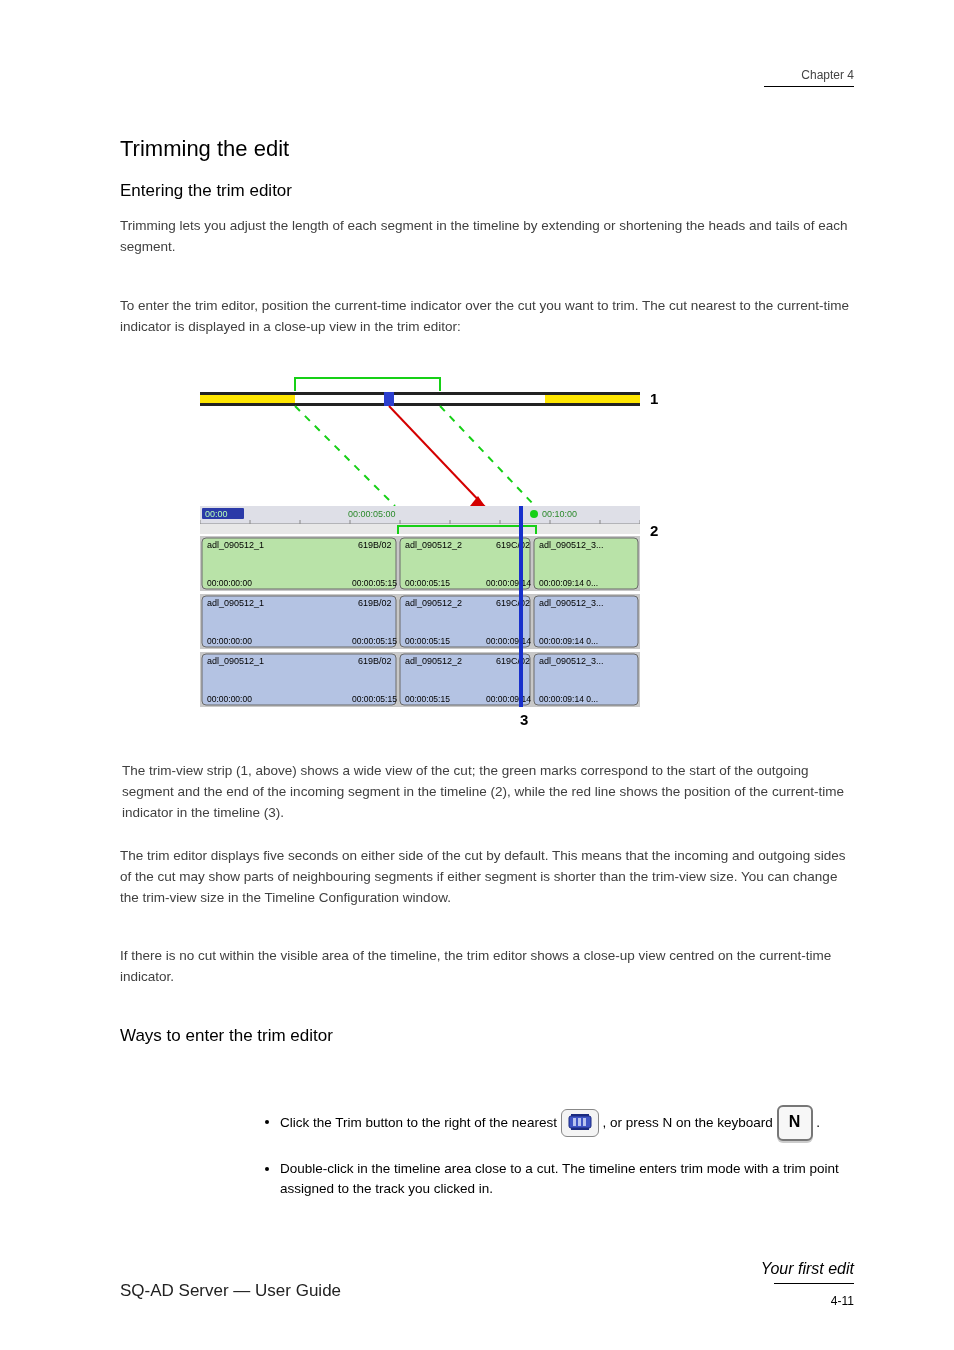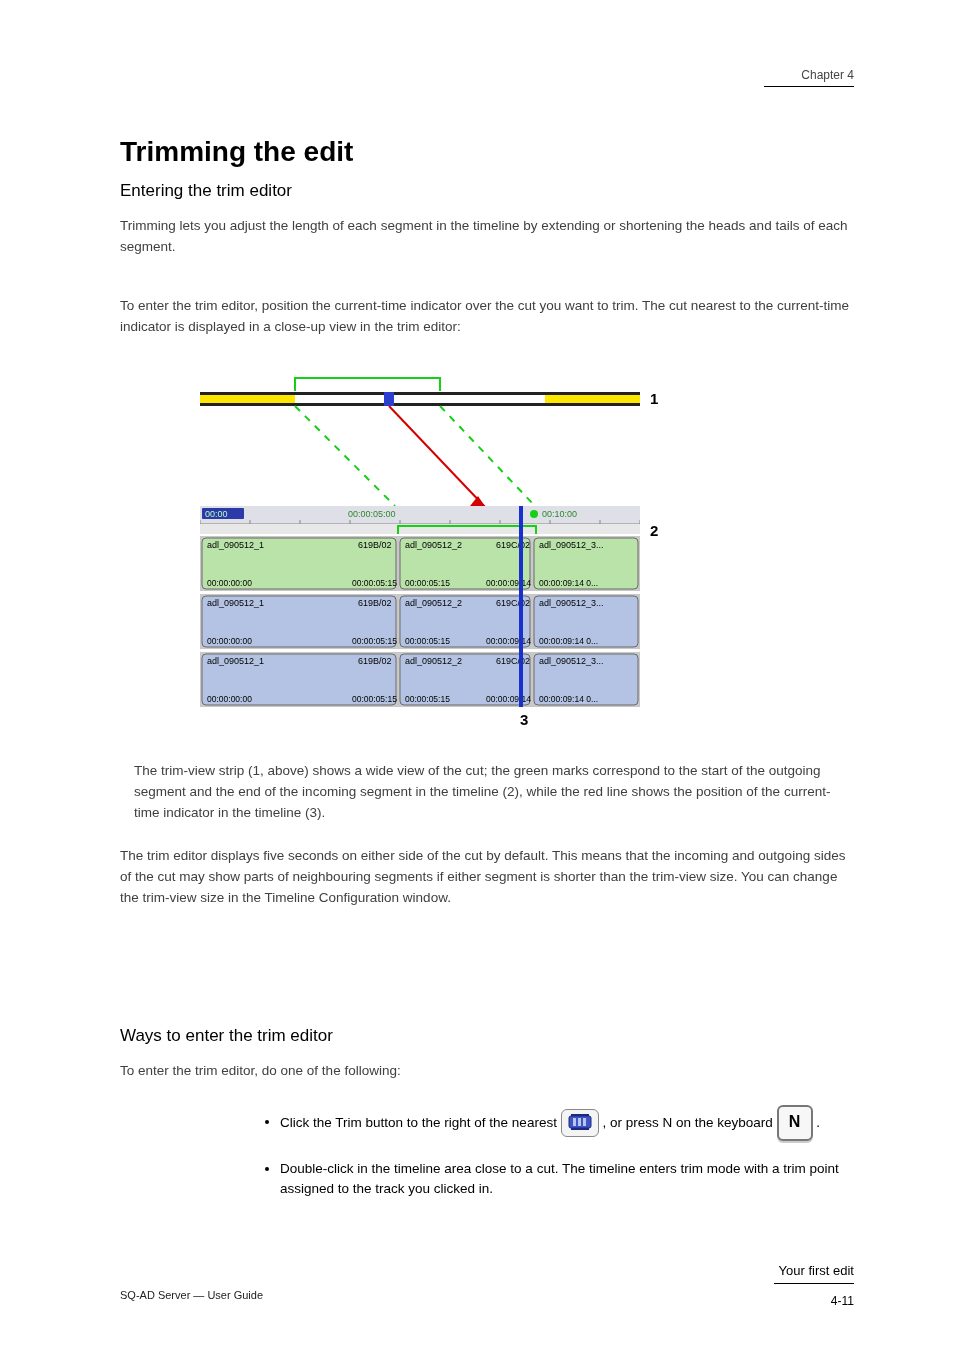--- a/index.html
+++ b/index.html
@@ -1,44 +1,44 @@
 <!DOCTYPE html>
 <html><head>
 <meta charset="utf-8">
 <style>
 html,body{margin:0;padding:0;background:#fff;font-family:Arial,Helvetica,sans-serif;color:#000}
 .page{width:954px;height:1350px;position:relative;margin:16px auto}
 .hdr-right{position:absolute;top:52px;right:100px;font-size:12px;color:#444}
 .hdr-rule{position:absolute;top:70px;right:100px;width:90px;border-top:1px solid #000}
-.title{position:absolute;top:120px;left:120px;font-size:28px;font-weight:bold}
+.title{position:absolute;top:120px;left:120px;font-size:22px;font-weight:normal}
 .sub1{position:absolute;top:165px;left:120px;font-size:17px;font-weight:normal}
 .para{position:absolute;left:120px;right:100px;font-size:13.5px;line-height:1.55;color:#404040}
 .para.p1{top:200px}
 .para.p2{top:280px}
 
 .diagram{position:absolute;top:340px;left:200px;width:440px;height:380px}
 svg{display:block}
 
-.para.p3{position:absolute;top:745px;left:134px;right:100px;font-size:13.5px;line-height:1.55}
+.para.p3{position:absolute;top:745px;left:122px;right:100px;font-size:13.5px;line-height:1.55}
 .para.p4{top:830px}
 .para.p5{top:930px}
 
 .sub2{position:absolute;top:1010px;left:120px;font-size:17px;font-weight:normal}
 .para.p6{top:1045px}
 
 .bullets{position:absolute;top:1075px;left:240px;right:100px;font-size:13.5px;line-height:1.55}
 .bullets li{margin-bottom:18px;list-style:disc}
 
 .filmicon{display:inline-block;width:36px;height:26px;vertical-align:middle;border:1px solid #888;border-radius:6px;background:#f4f4f4;position:relative;text-align:center}
 .filmicon svg{position:absolute;top:3px;left:6px}
 
 .keycap{display:inline-block;min-width:32px;height:32px;line-height:30px;text-align:center;border:2px solid #777;border-radius:6px;background:#f7f7f7;font-family:Arial;font-weight:bold;font-size:16px;vertical-align:middle;box-shadow:0 2px 0 #ccc}
 
-.ftr{position:absolute;bottom:65px;left:120px;font-size:11px;color:#222}
-.ftr-title{position:absolute;bottom:88px;right:100px;font-size:13px;}
+.ftr{position:absolute;bottom:65px;left:120px;font-size:17px;color:#222}
+.ftr-title{position:absolute;bottom:88px;right:100px;font-size:16px;font-style:italic}
 .ftr-rule{position:absolute;bottom:82px;right:100px;width:80px;border-top:1px solid #000}
 .ftr-page{position:absolute;bottom:58px;right:100px;font-size:12px}
 
 </style>
 </head>
 <body>
 <div class="page">
 
 <div class="hdr-right">Chapter 4</div>
 <div class="hdr-rule"></div>
@@ -161,23 +161,23 @@
   </g>
 </svg>
 
 <div style="position:absolute;top:34px;left:450px;font-size:15px;font-weight:bold">1</div>
 <div style="position:absolute;top:166px;left:450px;font-size:15px;font-weight:bold">2</div>
 <div style="position:absolute;top:355px;left:320px;font-size:15px;font-weight:bold">3</div>
 </div>
 
 <div class="para p3">The trim-view strip (1, above) shows a wide view of the cut; the green marks correspond to the start of the outgoing segment and the end of the incoming segment in the timeline (2), while the red line shows the position of the current-time indicator in the timeline (3).</div>
 <div class="para p4">The trim editor displays five seconds on either side of the cut by default. This means that the incoming and outgoing sides of the cut may show parts of neighbouring segments if either segment is shorter than the trim-view size. You can change the trim-view size in the Timeline Configuration window.</div>
+<div class="para p5">If there is no cut within the visible area of the timeline, the trim editor shows a close-up view centred on the current-time indicator.</div>
 
 <div class="sub2">Ways to enter the trim editor</div>
-<div class="para p6">To enter the trim editor, do one of the following:</div>
 
 <ul class="bullets">
   <li>
     <span>Click the Trim button to the right of the nearest </span>
     <span class="filmicon">
       <svg width="24" height="18" viewBox="0 0 24 18">
         <rect x="1" y="3" width="22" height="12" rx="2" fill="#3f55c4" stroke="#1a2a80"></rect>
         <rect x="3" y="1" width="18" height="2" fill="#1a2a80"></rect>
         <rect x="3" y="15" width="18" height="2" fill="#1a2a80"></rect>
         <rect x="5" y="5" width="3" height="8" fill="#b9c4ef"></rect>

